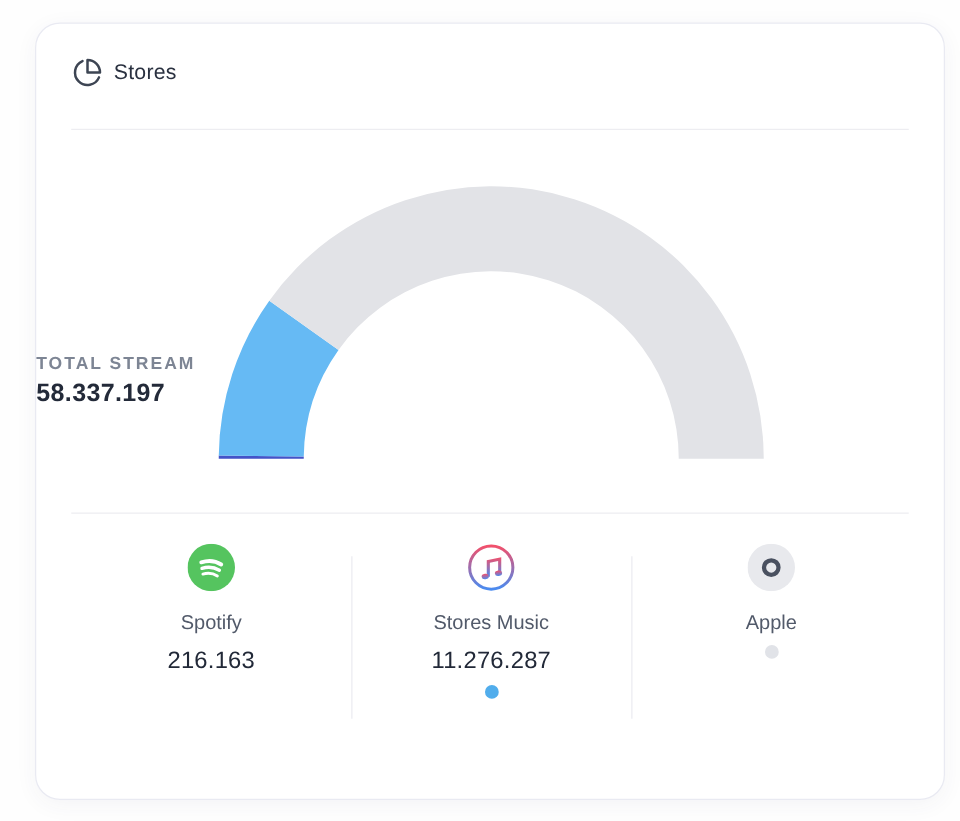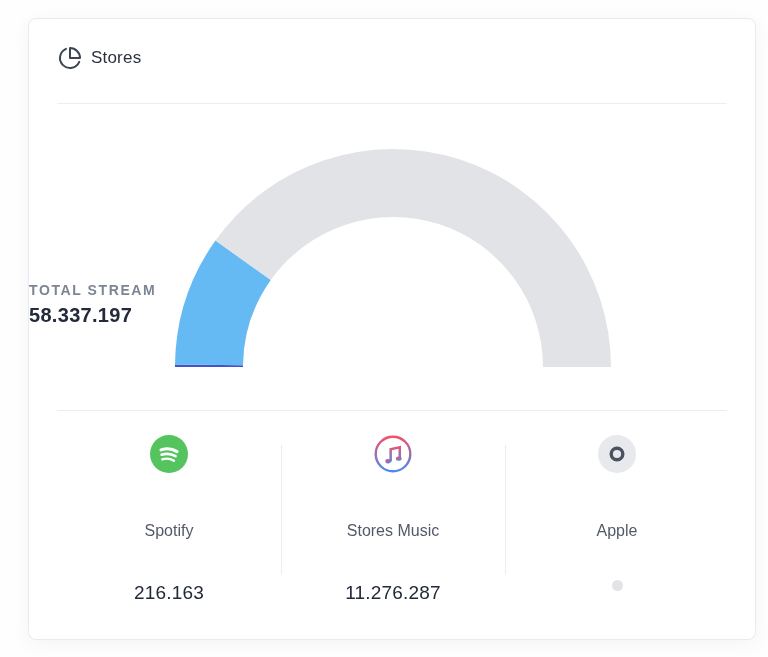--- a/index.html
+++ b/index.html
@@ -1,38 +1,38 @@
 <!DOCTYPE html>
 <html><head>
 <meta charset="utf-8">
 <style>
   * { margin:0; padding:0; box-sizing:border-box; }
   html,body { width:768px; height:657px; background:#fefefe; font-family:"Liberation Sans", sans-serif; }
   .stage { position:relative; width:768px; height:657px; overflow:hidden; }
 
   .card {
     position:absolute; left:28px; top:18px; width:728px; height:622px;
-    background:#ffffff; border:1px solid #e9eaf2; border-radius:8px;
+    background:#ffffff; border:1px solid #e9eaf2; border-radius:20px;
     box-shadow:0 4px 18px rgba(50,60,100,0.05);
   }
 
   .card-header { position:absolute; left:29px; top:27px; display:flex; align-items:center; gap:9px; }
   .card-title { font-size:17px; font-weight:500; color:#2a3140; letter-spacing:.2px; }
 
   .hr { position:absolute; left:28px; right:28px; height:1px; background:#ededf1; }
   .hr-top { top:84px; }
   .hr-mid { top:391px; }
 
   .gauge-wrap { position:absolute; left:144px; top:128px; width:440px; height:222px; }
   .gauge-center { position:absolute; top:263px; left:0; width:100%; pointer-events:none; }
   .gauge-center .lbl { font-size:14px; font-weight:700; letter-spacing:1.6px; color:#7d8594; }
   .gauge-center .val { margin-top:6px; font-size:20px; font-weight:700; color:#232a39; letter-spacing:.3px; }
 
   .stats { position:absolute; left:28px; top:392px; width:672px; height:180px; display:flex; }
-  .stat-col { flex:1 1 0; display:flex; flex-direction:column; align-items:center;gap:32px; }
+  .stat-col { flex:1 1 0; display:flex; flex-direction:column; align-items:center; }
   .v-div { position:absolute; top:34px; width:1px; height:130px; background:#ececf1; }
   .v-div-1 { left:224px; }
   .v-div-2 { left:448px; }
 
   .stat-icon { margin-top:24px; width:38px; height:38px; }
   .stat-label { margin-top:16px; font-size:16px; color:#525a6a; line-height:20px; }
   .stat-value { margin-top:8px; font-size:19px; font-weight:400; color:#222938; line-height:24px; letter-spacing:.2px; }
   .dot { margin-top:7px; width:11px; height:11px; border-radius:50%; }
 </style>
 </head>

